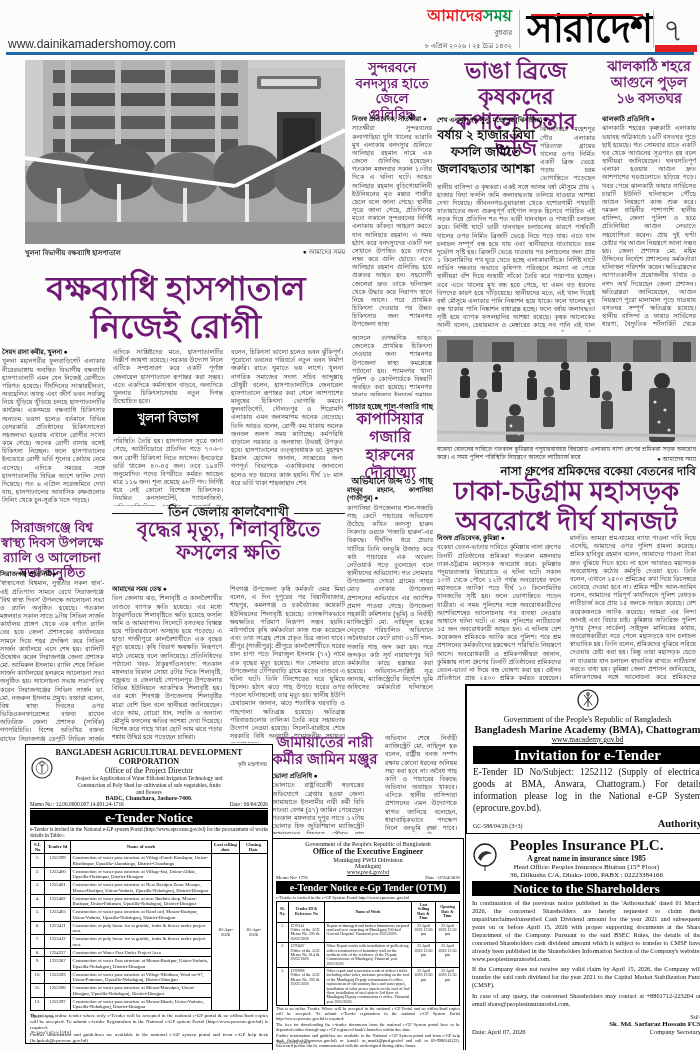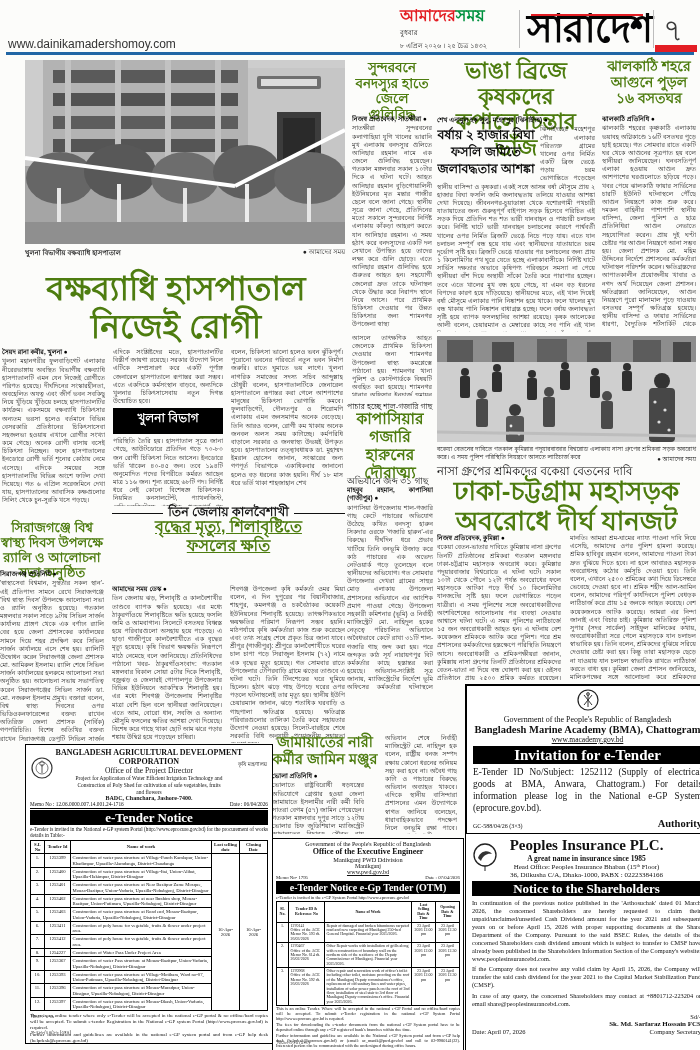--- a/index.html
+++ b/index.html
@@ -2,43 +2,43 @@
 <html><head>
 <meta charset="utf-8">
 <style>
   html,body{margin:0;padding:0;background:#888;}
   #page{position:relative;width:700px;height:1050px;background:#fcfcfa;margin:0 auto;
         font-family:"Liberation Sans","DejaVu Sans",sans-serif;color:#151515;overflow:hidden;}
   .abs{position:absolute;}
   .jt{text-align:justify;}
   .col{position:absolute;overflow:hidden;font-size:6.3px;line-height:1.3;text-align:justify;color:#222;}
   .byl{display:block;font-weight:bold;font-size:6.4px;margin-bottom:1px;color:#000;}
-  .hl{position:absolute;font-weight:700;color:#4d7c0f;text-align:center;line-height:1.16;}
-  .kick{position:absolute;font-weight:400;text-align:left;color:#0a0a0a;}
+  .hl{position:absolute;font-weight:700;color:#701a75;text-align:center;line-height:1.16;}
+  .kick{position:absolute;font-weight:700;text-align:right;color:#0a0a0a;}
   .banner{background:#000;color:#fff;font-weight:bold;text-align:center;}
   .noticebox{position:absolute;border:1px solid #000;background:#fff;overflow:hidden;
              font-family:"Liberation Serif","DejaVu Serif",serif;color:#111;}
   .ntc-c{text-align:center;}
   table{border-collapse:collapse;width:100%;}
   td,th{border:0.5px solid #000;padding:1px 1.5px;vertical-align:top;font-family:"Liberation Serif","DejaVu Serif",serif;}
   th{font-weight:bold;text-align:center;vertical-align:middle;}
   .pre{white-space:pre-line;}
   .rule-row{position:absolute;display:flex;align-items:center;gap:5px;}
   .rule-row .rl{flex:1;height:1px;background:#111;}
   .sig{text-align:center;}
   .photo{position:absolute;overflow:hidden;background:#c9c9c9;}
 </style>
 </head>
 <body>
 
 <div id="page">
 
   <div class="abs" style="left:8px;top:37px;font-size:12px;color:#333;">www.dainikamadershomoy.com</div>
 
-  <div class="abs" style="left:400px;top:8px;width:112px;">
+  <div class="abs" style="left:400px;top:8px;width:112px;text-align:right;">
     <div style="font-size:16px;font-weight:800;line-height:1;">
       <span style="color:#e31e24;">আমাদের</span><span style="color:#00923f;">সময়</span>
     </div>
     <div style="font-size:7px;color:#222;margin-top:3px;">বুধবার</div>
     <div style="font-size:6.5px;color:#222;margin-top:2px;">৮ এপ্রিল ২০২৬ । ২৫ চৈত্র ১৪৩২</div>
   </div>
 
   <div class="abs" style="left:519px;top:10px;width:1px;height:38px;background:#bdbdbd;"></div>
   <div class="abs" style="left:527px;top:6px;width:122px;font-size:39px;font-weight:800;color:#050505;line-height:1.2;letter-spacing:-1px;">সারাদেশ</div>
   <div class="abs" style="left:531px;top:14px;width:112px;height:2px;background:#e31e24;"></div>
@@ -202,21 +202,21 @@
   <div class="col" style="left:0px;top:570px;width:104px;height:172px;">
     <span class="byl">সিরাজগঞ্জ প্রতিনিধি ●</span>
     <span>'স্বাস্থ্যসেবা বিশ্বমান, সুস্থতার সকল স্থান'- এই প্রতিপাদ্য সামনে রেখে সিরাজগঞ্জে 'বিশ্ব স্বাস্থ্য দিবস' উপলক্ষে আলোচনা সভা ও র‍্যালি অনুষ্ঠিত হয়েছে। গতকাল মঙ্গলবার সকাল সাড়ে ৯টায় সিভিল সার্জন কার্যালয় প্রাঙ্গণ থেকে এক বর্ণাঢ্য র‍্যালি বের হয়ে জেলা প্রশাসকের কার্যালয়ের সামনে দিয়ে শহর প্রদক্ষিণ করে সিভিল সার্জন কার্যালয়ে এসে শেষ হয়। র‍্যালিটি উদ্বোধন করেন সিরাজগঞ্জ জেলা প্রশাসক মো. আমিরুল ইসলাম। র‍্যালি শেষে সিভিল সার্জন কার্যালয়ের হলরুমে আলোচনা সভা অনুষ্ঠিত হয়। আলোচনা সভায় সভাপতিত্ব করেন সিরাজগঞ্জের সিভিল সার্জন ডা. মো. নজরুল ইসলাম প্রমুখ। বক্তারা বলেন, বিশ্ব স্বাস্থ্য দিবসের ওপর ভিডিওকনফারেন্সের বক্তব্য রাখেন অতিরিক্ত জেলা প্রশাসক (সার্বিক) গণপরিচিতি। বিশেষ অতিথির বক্তব্য রাখেন সিরাজগঞ্জ ডেপুটি সিভিল সার্জন (ভারপ্রাপ্ত), বিভাগীয় ইসলাম প্রমুখ। বক্তারা বলেন, শিশুর সুষম অধিকারের ভিত্তি হলো নিরাপদ জন্ম। এটি একটি শিশুর জন্য নিরাপদ হয়, তাদের জন্মপরবর্তী প্রতিবন্ধকতা দূর করে শিশুর সুষম অধিকার গড়া সম্ভব।</span>
   </div>
 
   <div class="rule-row" style="left:112px;top:503px;width:233px;">
     <div class="rl"></div>
     <div style="font-size:12.5px;font-weight:700;">তিন জেলায় কালবৈশাখী</div>
     <div class="rl"></div>
   </div>
-  <div class="hl" style="left:112px;top:518px;width:233px;font-size:16px;text-decoration:underline;">
+  <div class="hl" style="left:112px;top:518px;width:233px;font-size:20px;">
     <div>বৃদ্ধের মৃত্যু, শিলাবৃষ্টিতে</div>
     <div>ফসলের ক্ষতি</div>
   </div>
   <div class="col" style="left:112px;top:585px;width:110px;height:158px;">
     <span class="byl">আমাদের সময় ডেস্ক ●</span>
     <span>তিন জেলায় ঝড়, শিলাবৃষ্টি ও কালবৈশাখীর তাণ্ডবে ব্যাপক ক্ষতি হয়েছে। এর মধ্যে ঠাকুরগাঁওয়ে শিলাবৃষ্টিতে ক্ষতি হয়েছে ফসলি জমি ও আমবাগান। সিলেটে বসতঘর বিধ্বস্ত হয়ে পরিবারগুলো অসহায় হয়ে পড়েছে। এ ছাড়া গাজীপুরে কালবৈশাখীতে এক বৃদ্ধের মৃত্যু হয়েছে। কৃষি বিভাগ ক্ষয়ক্ষতি নিরূপণে মাঠে নেমেছে বলে জানিয়েছে। প্রতিনিধিদের পাঠানো খবর- ঠাকুরগাঁওসংবাদ: গতকাল মঙ্গলবার বিকাল সোয়া ৫টার দিকে শিলাবৃষ্টি, বজ্রঝড় ও জেলারই গোপালপুর উপজেলার বিভিন্ন ইউনিয়নে আকস্মিক শিলাবৃষ্টি হয়। এর মধ্যে শিবগঞ্জ উপজেলায় শিলাবৃষ্টির মাত্রা বেশি ছিল বলে স্থানীয়রা জানিয়েছেন। এতে আম, বোরো ধান, সবজি ও অন্যান্য মৌসুমি ফসলের ক্ষতির আশঙ্কা দেখা দিয়েছে। বিশেষ করে গাছে থাকা ছোট আম ঝরে পড়ার শঙ্কায় উদ্বিগ্ন হয়ে পড়েছেন চাষিরা।</span>
   </div>
   <div class="col" style="left:230px;top:585px;width:115px;height:158px;">শিবগঞ্জ উপজেলা কৃষি কর্মকর্তা ওমর মিয়া বলেন, এ দিন দুপুরের পর বিয়ানীবাজার, শাহপুর, কমলগঞ্জ ও চকবৈঠাকর কয়েকটি ইউনিয়নের শিলাবৃষ্টি হয়েছে। তাৎক্ষণিকভাবে ক্ষয়ক্ষতির পরিমাণ নিরূপণ সম্ভব হয়নি। মাঠপর্যায়ে কৃষি কর্মকর্তারা কাজ শুরু করেছেন এবং তথ্য সংগ্রহ শেষে প্রকৃত চিত্র জানা যাবে। শ্রীপুর (গাজীপুর): শ্রীপুরে কালবৈশাখীতে ঘরের চাল চাপা পড়ে সিরাজুল ইসলাম (৭২) নামে এক বৃদ্ধের মৃত্যু হয়েছে। গত সোমবার রাতে উপজেলার টেপিরবাড়ি গ্রামে ঝড়ের তাণ্ডবে এ ঘটনা ঘটে। তিনি টিনশেডের ঘরে ঘুমিয়ে ছিলেন। হঠাৎ ঝড়ে গাছ উপড়ে ঘরের ওপর পড়লে ঘটনাস্থলেই তার মৃত্যু হয়। স্থানীয় ইউপি চেয়ারম্যান জানান, ঝড়ে শতাধিক ঘরবাড়ি ও গাছপালা ক্ষতিগ্রস্ত হয়েছে। ক্ষতিগ্রস্ত পরিবারগুলোর তালিকা তৈরি করে সহায়তার উদ্যোগ নেওয়া হয়েছে। সিলেট-বারইয়ে শেষে সরকারি বিধি অনুযায়ী প্রয়োজনীয় সহায়তা দেওয়া হবে।</div>
 
   <div class="kick" style="left:347px;top:400px;width:86px;font-size:7.6px;">পাচার হচ্ছে শাল-গজারি গাছ</div>

